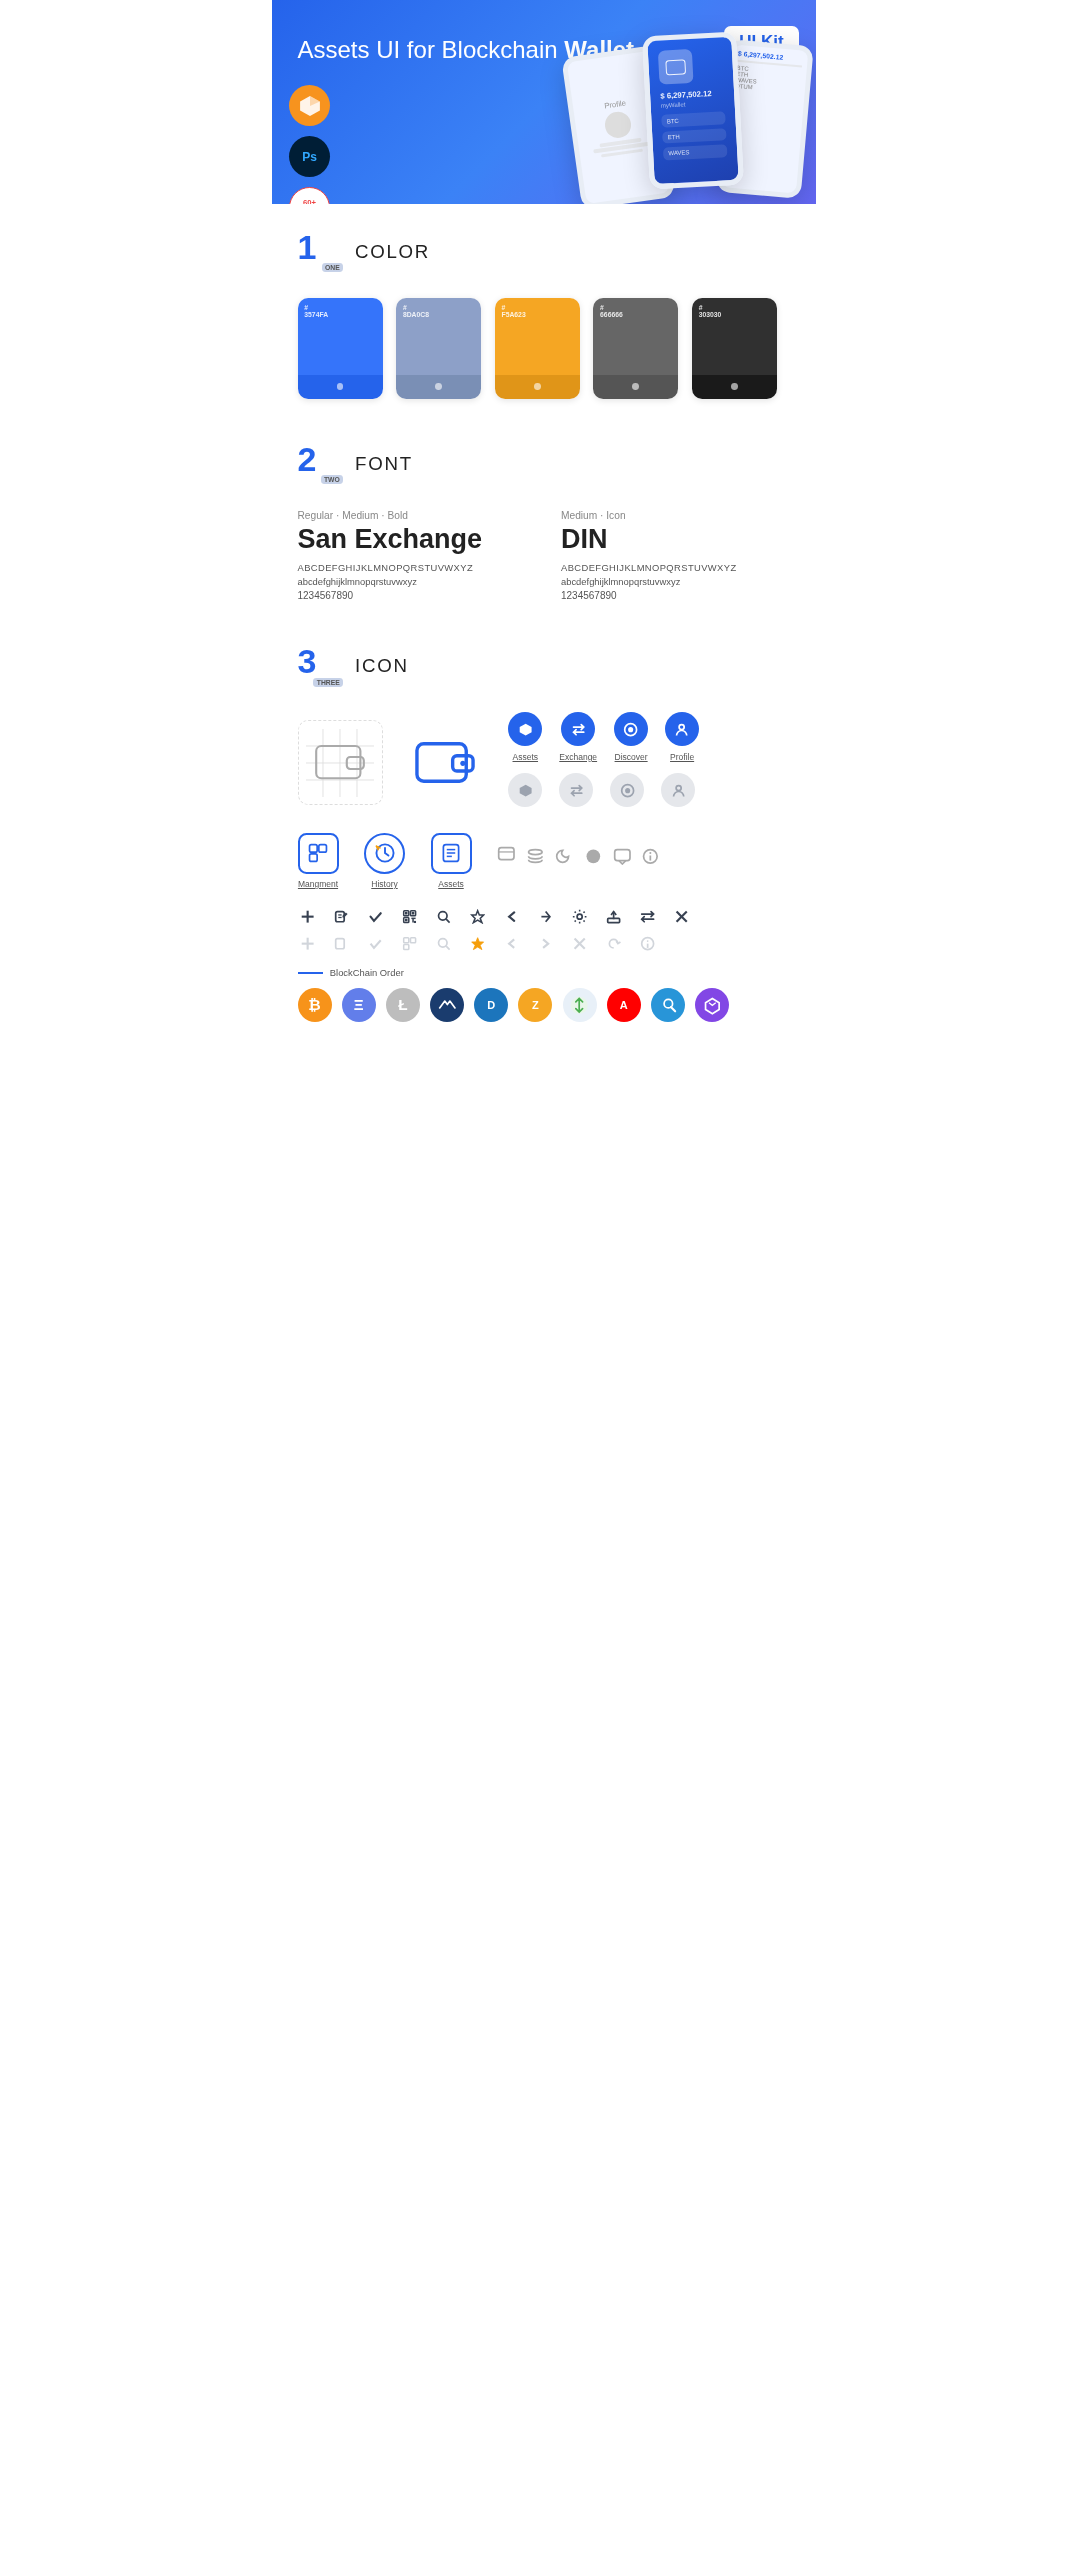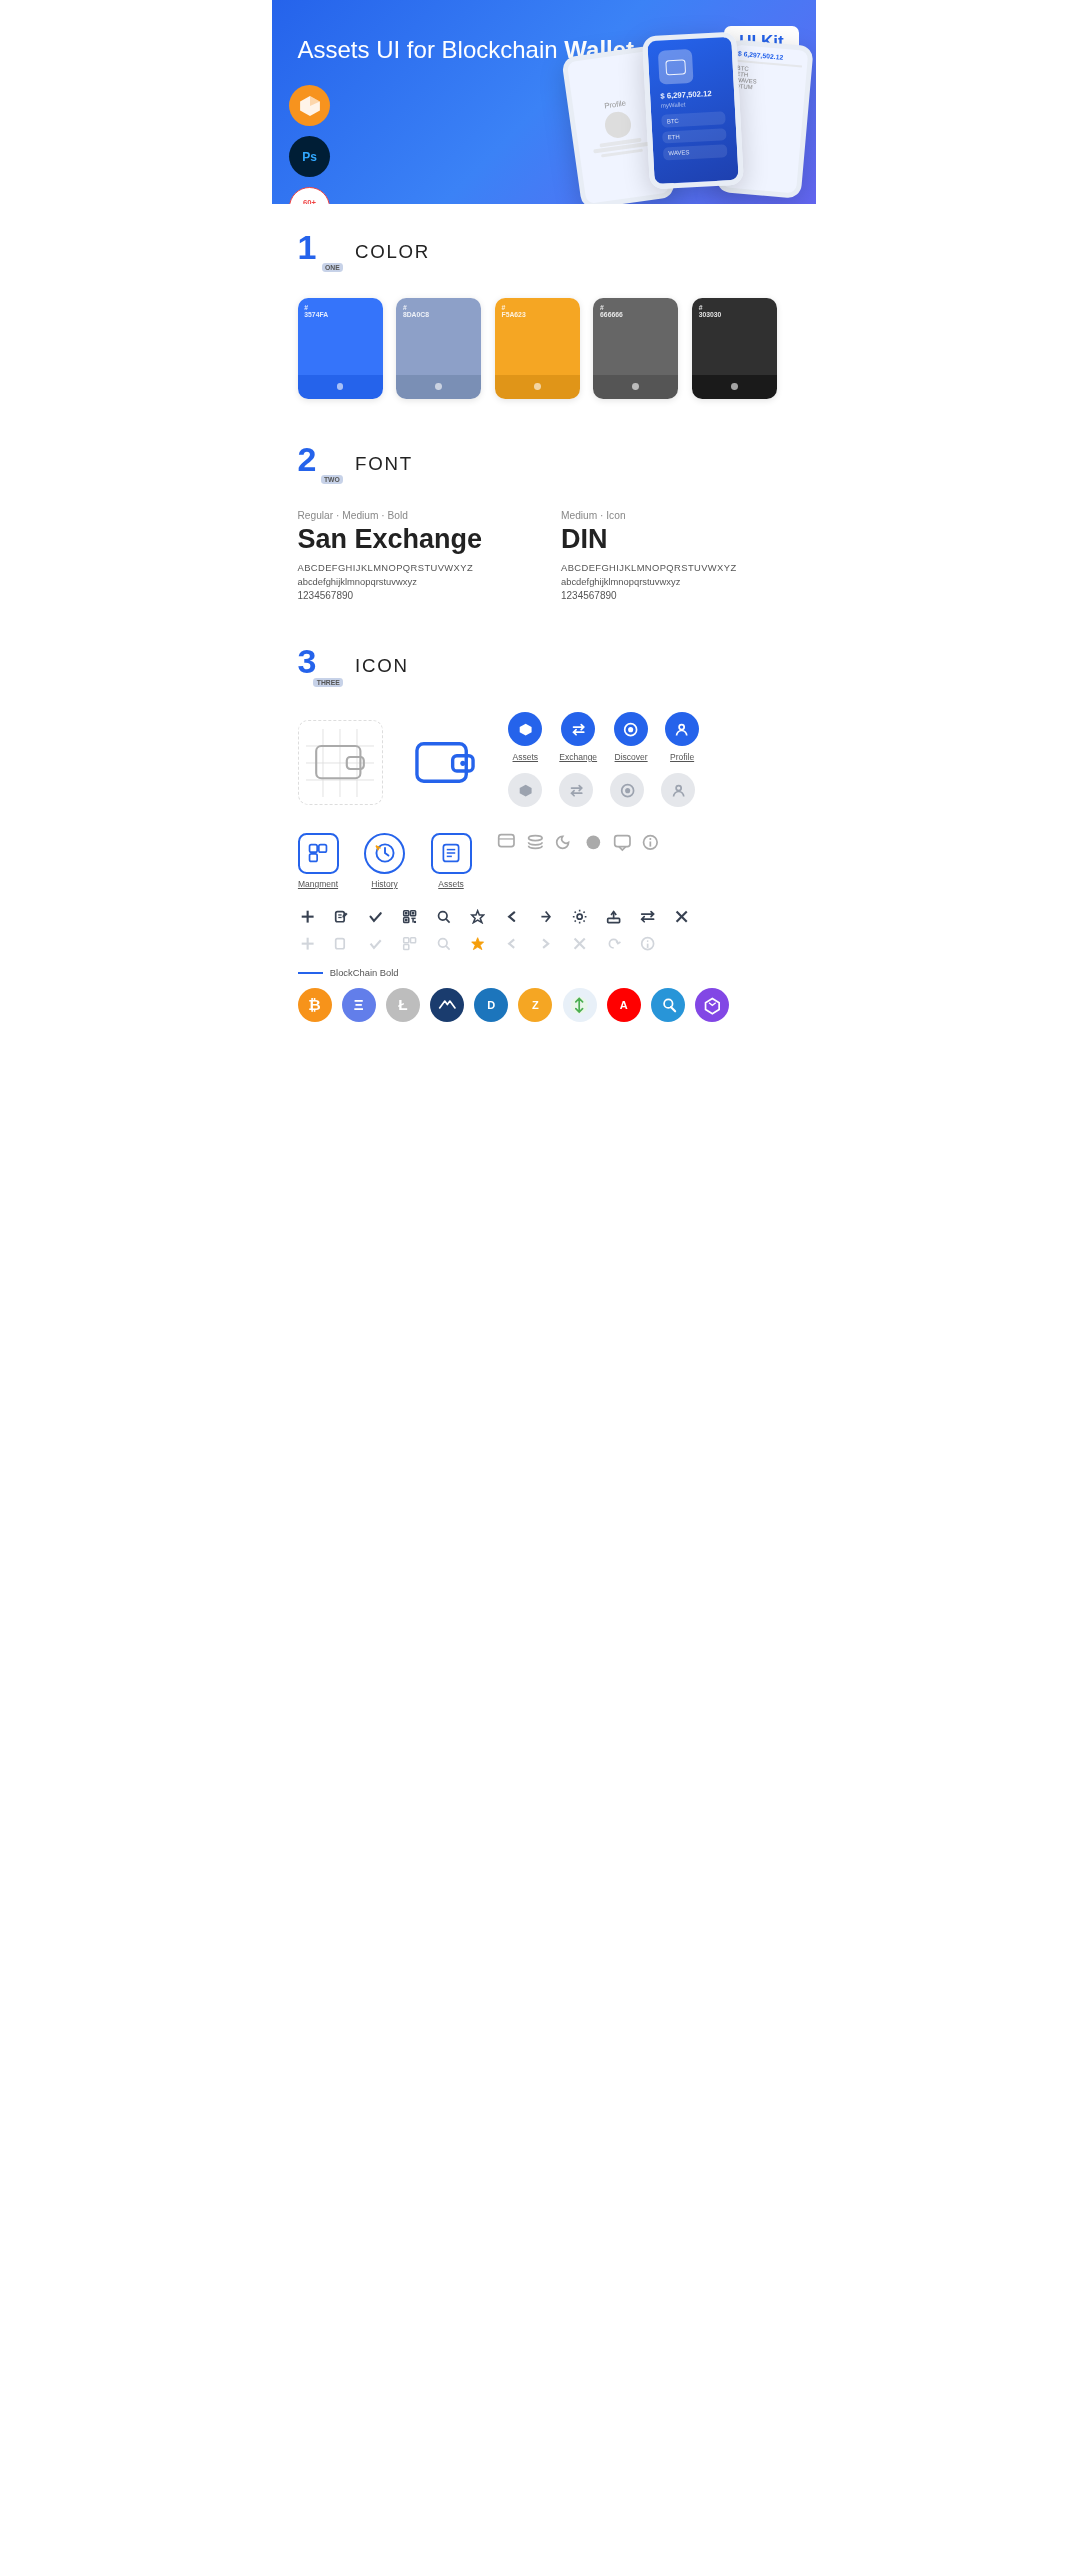--- a/index.html
+++ b/index.html
@@ -503,21 +503,21 @@
               <svg width="15.3" height="15.3" viewBox="0 0 18 18">
                   <circle cx="9" cy="6" r="3" fill="none" stroke="#9ca3af" stroke-width="2"></circle>
                   <path d="M3 16c0-3.3 2.7-6 6-6s6 2.7 6 6" stroke="#9ca3af" stroke-width="2" fill="none"></path>
                 </svg>
             </div>
           </div>
         </div>
       </div>
     </div>
 
-    <div style="display:flex; align-items:flex-start; gap:25.5px; margin-bottom:17px; flex-wrap:wrap;">
+    <div style="display:flex; align-items:center; gap:25.5px; margin-bottom:17px; flex-wrap:wrap;">
 
       <div class="nav-icon-item">
         <div style="width:41px;height:41px;border:2.1px solid #2563eb;border-radius:8.5px;display:flex;align-items:center;justify-content:center;">
           <svg width="22" height="22" viewBox="0 0 26 26">
             <rect x="3" y="3" width="9" height="9" rx="2" fill="none" stroke="#2563eb" stroke-width="2"></rect>
             <rect x="14" y="3" width="9" height="9" rx="2" fill="none" stroke="#2563eb" stroke-width="2"></rect>
             <rect x="3" y="14" width="9" height="9" rx="2" fill="none" stroke="#2563eb" stroke-width="2"></rect>
           </svg>
         </div>
         <span class="nav-icon-label">Mangment</span>
@@ -729,21 +729,21 @@
           <svg width="15.3" height="15.3" viewBox="0 0 18 18">
             <circle cx="9" cy="9" r="7" fill="none" stroke="#d1d5db" stroke-width="2"></circle>
             <line x1="9" y1="9" x2="9" y2="14" stroke="#d1d5db" stroke-width="2"></line>
             <circle cx="9" cy="6" r="1" fill="#d1d5db"></circle>
           </svg>
         </div>
     </div>
 
     <div class="blockchain-label">
       <div class="blockchain-line"></div>
-      <span>BlockChain Bold</span>
+      <span>BlockChain Order</span>
     </div>
 
     <div class="crypto-row">
       <div class="crypto-icon crypto-btc">₿</div>
       <div class="crypto-icon crypto-eth">Ξ</div>
       <div class="crypto-icon" style="background:#bdbdbd; color:white;">Ł</div>
       <div class="crypto-icon" style="background:#1a3c6e; color:white; font-size:12px;">
         <svg width="18.7" height="18.7" viewBox="0 0 22 22">
             <path d="M2 14 L8 6 L11 10 L14 6 L20 14" stroke="white" stroke-width="2" fill="none" stroke-linecap="round" stroke-linejoin="round"></path>
           </svg>

